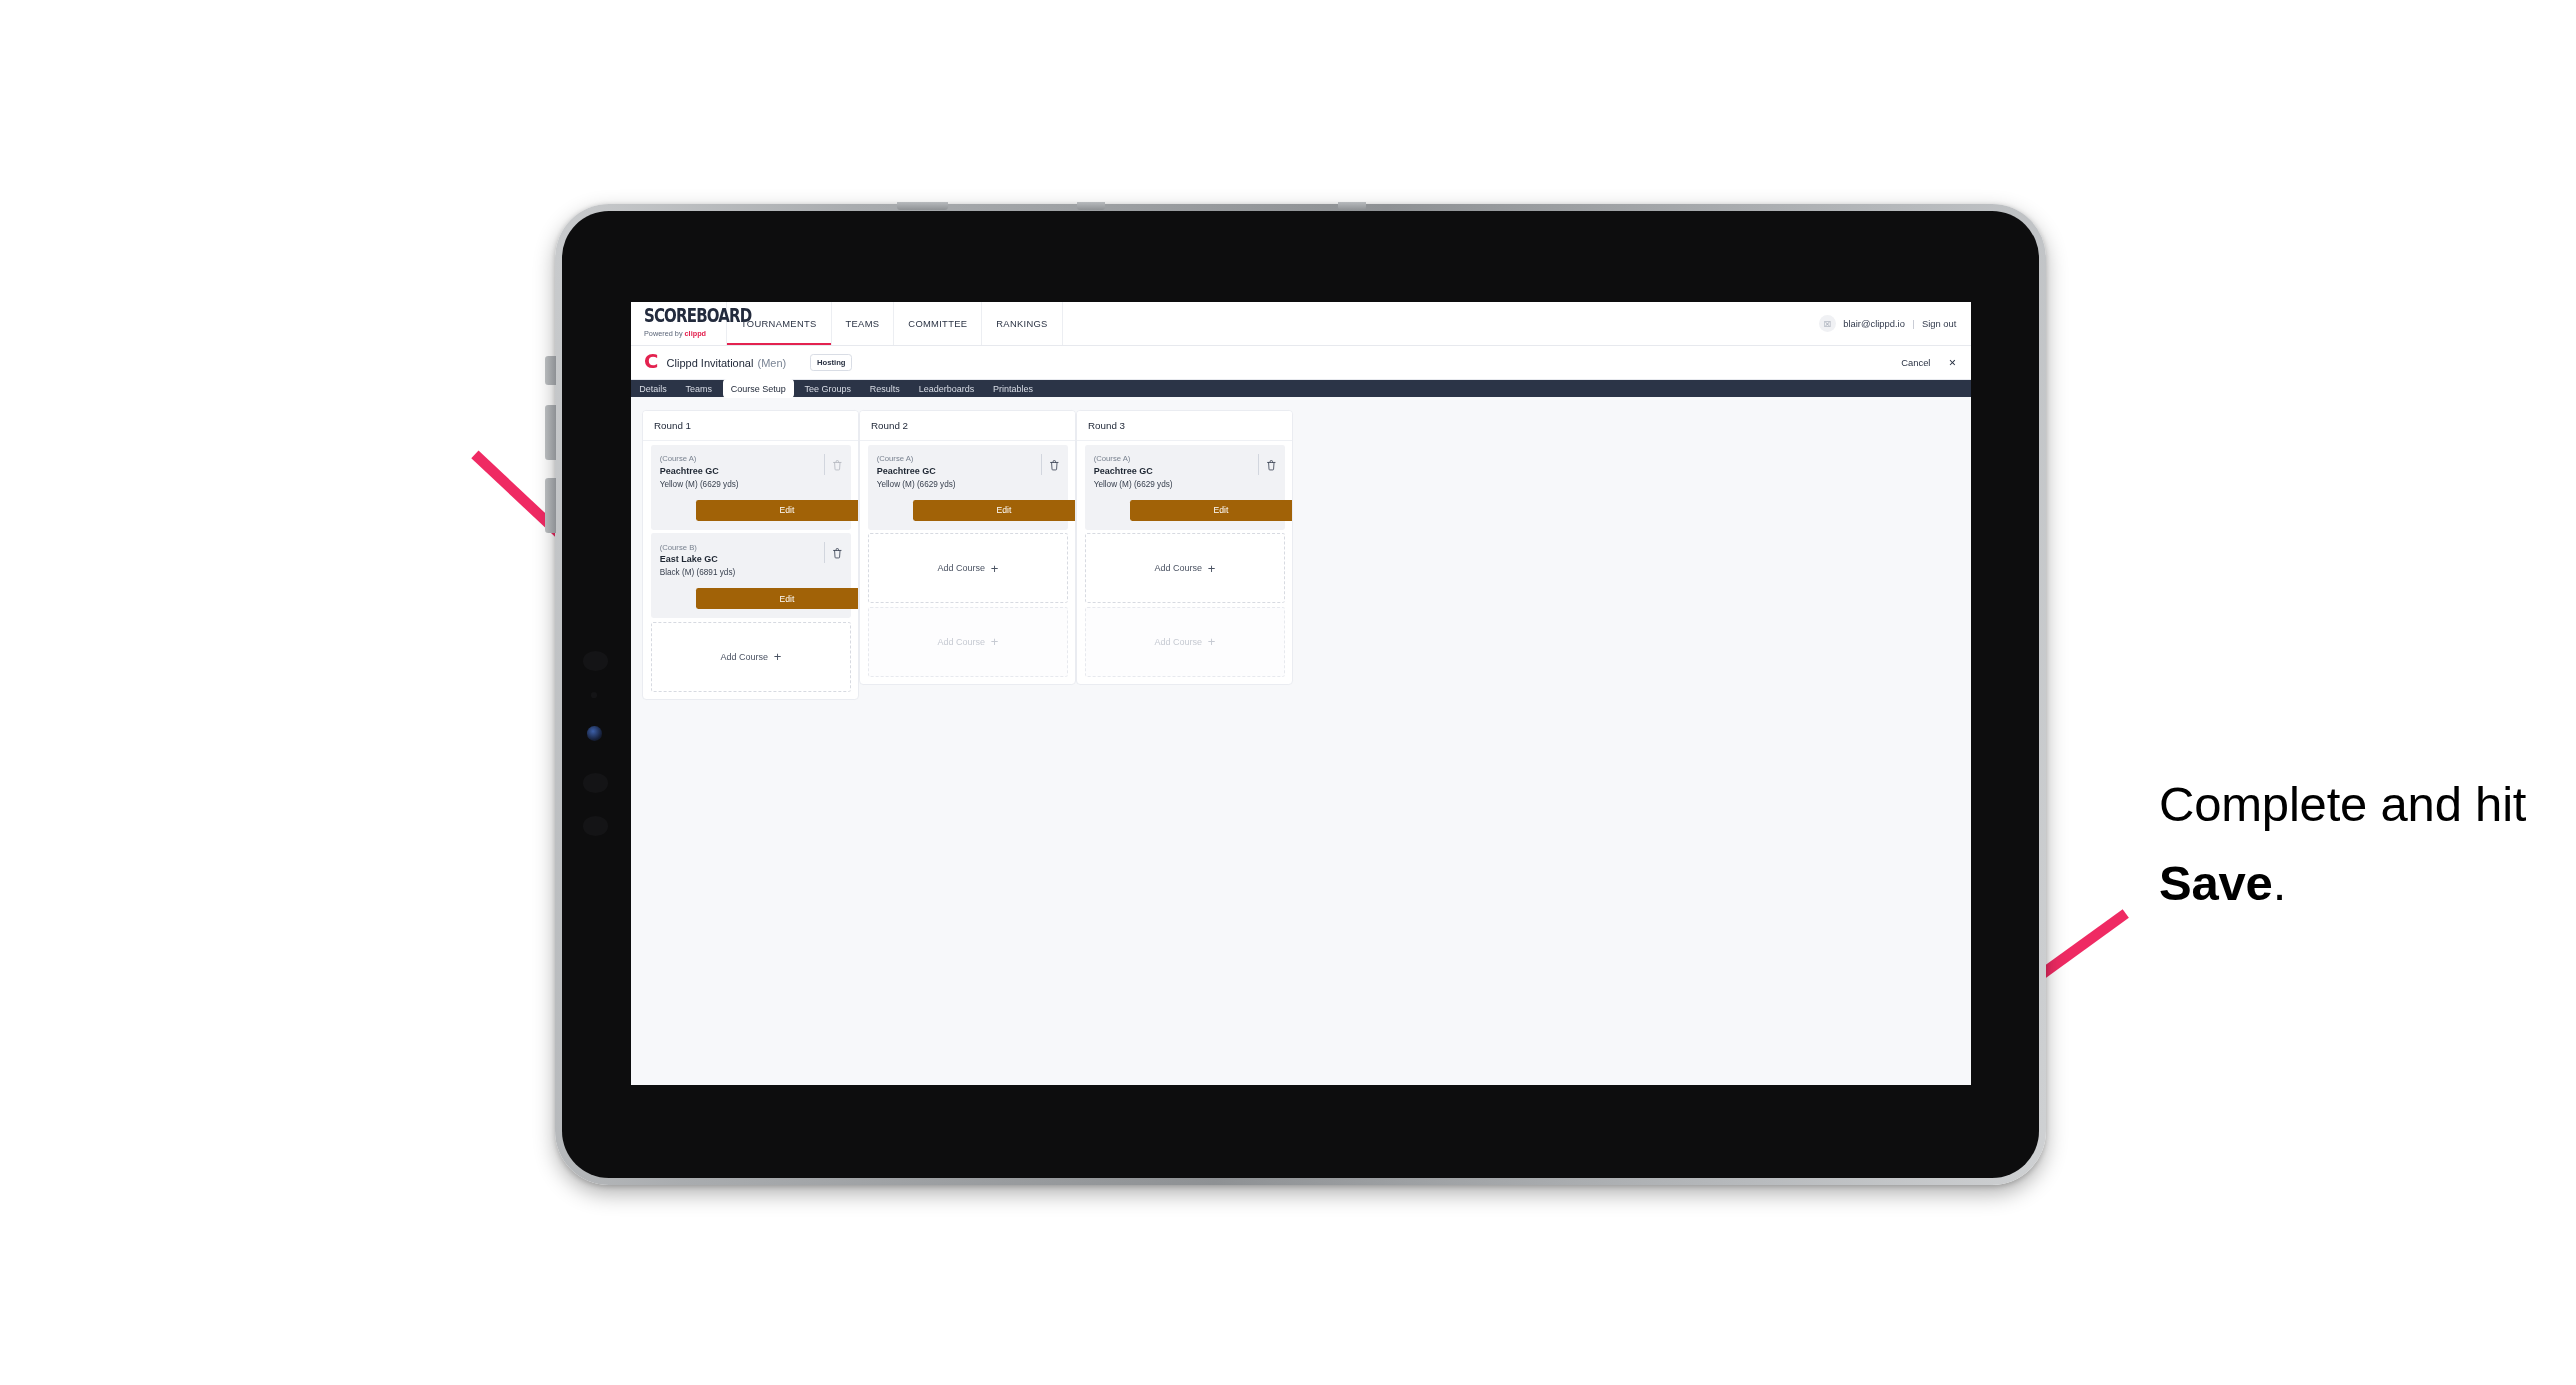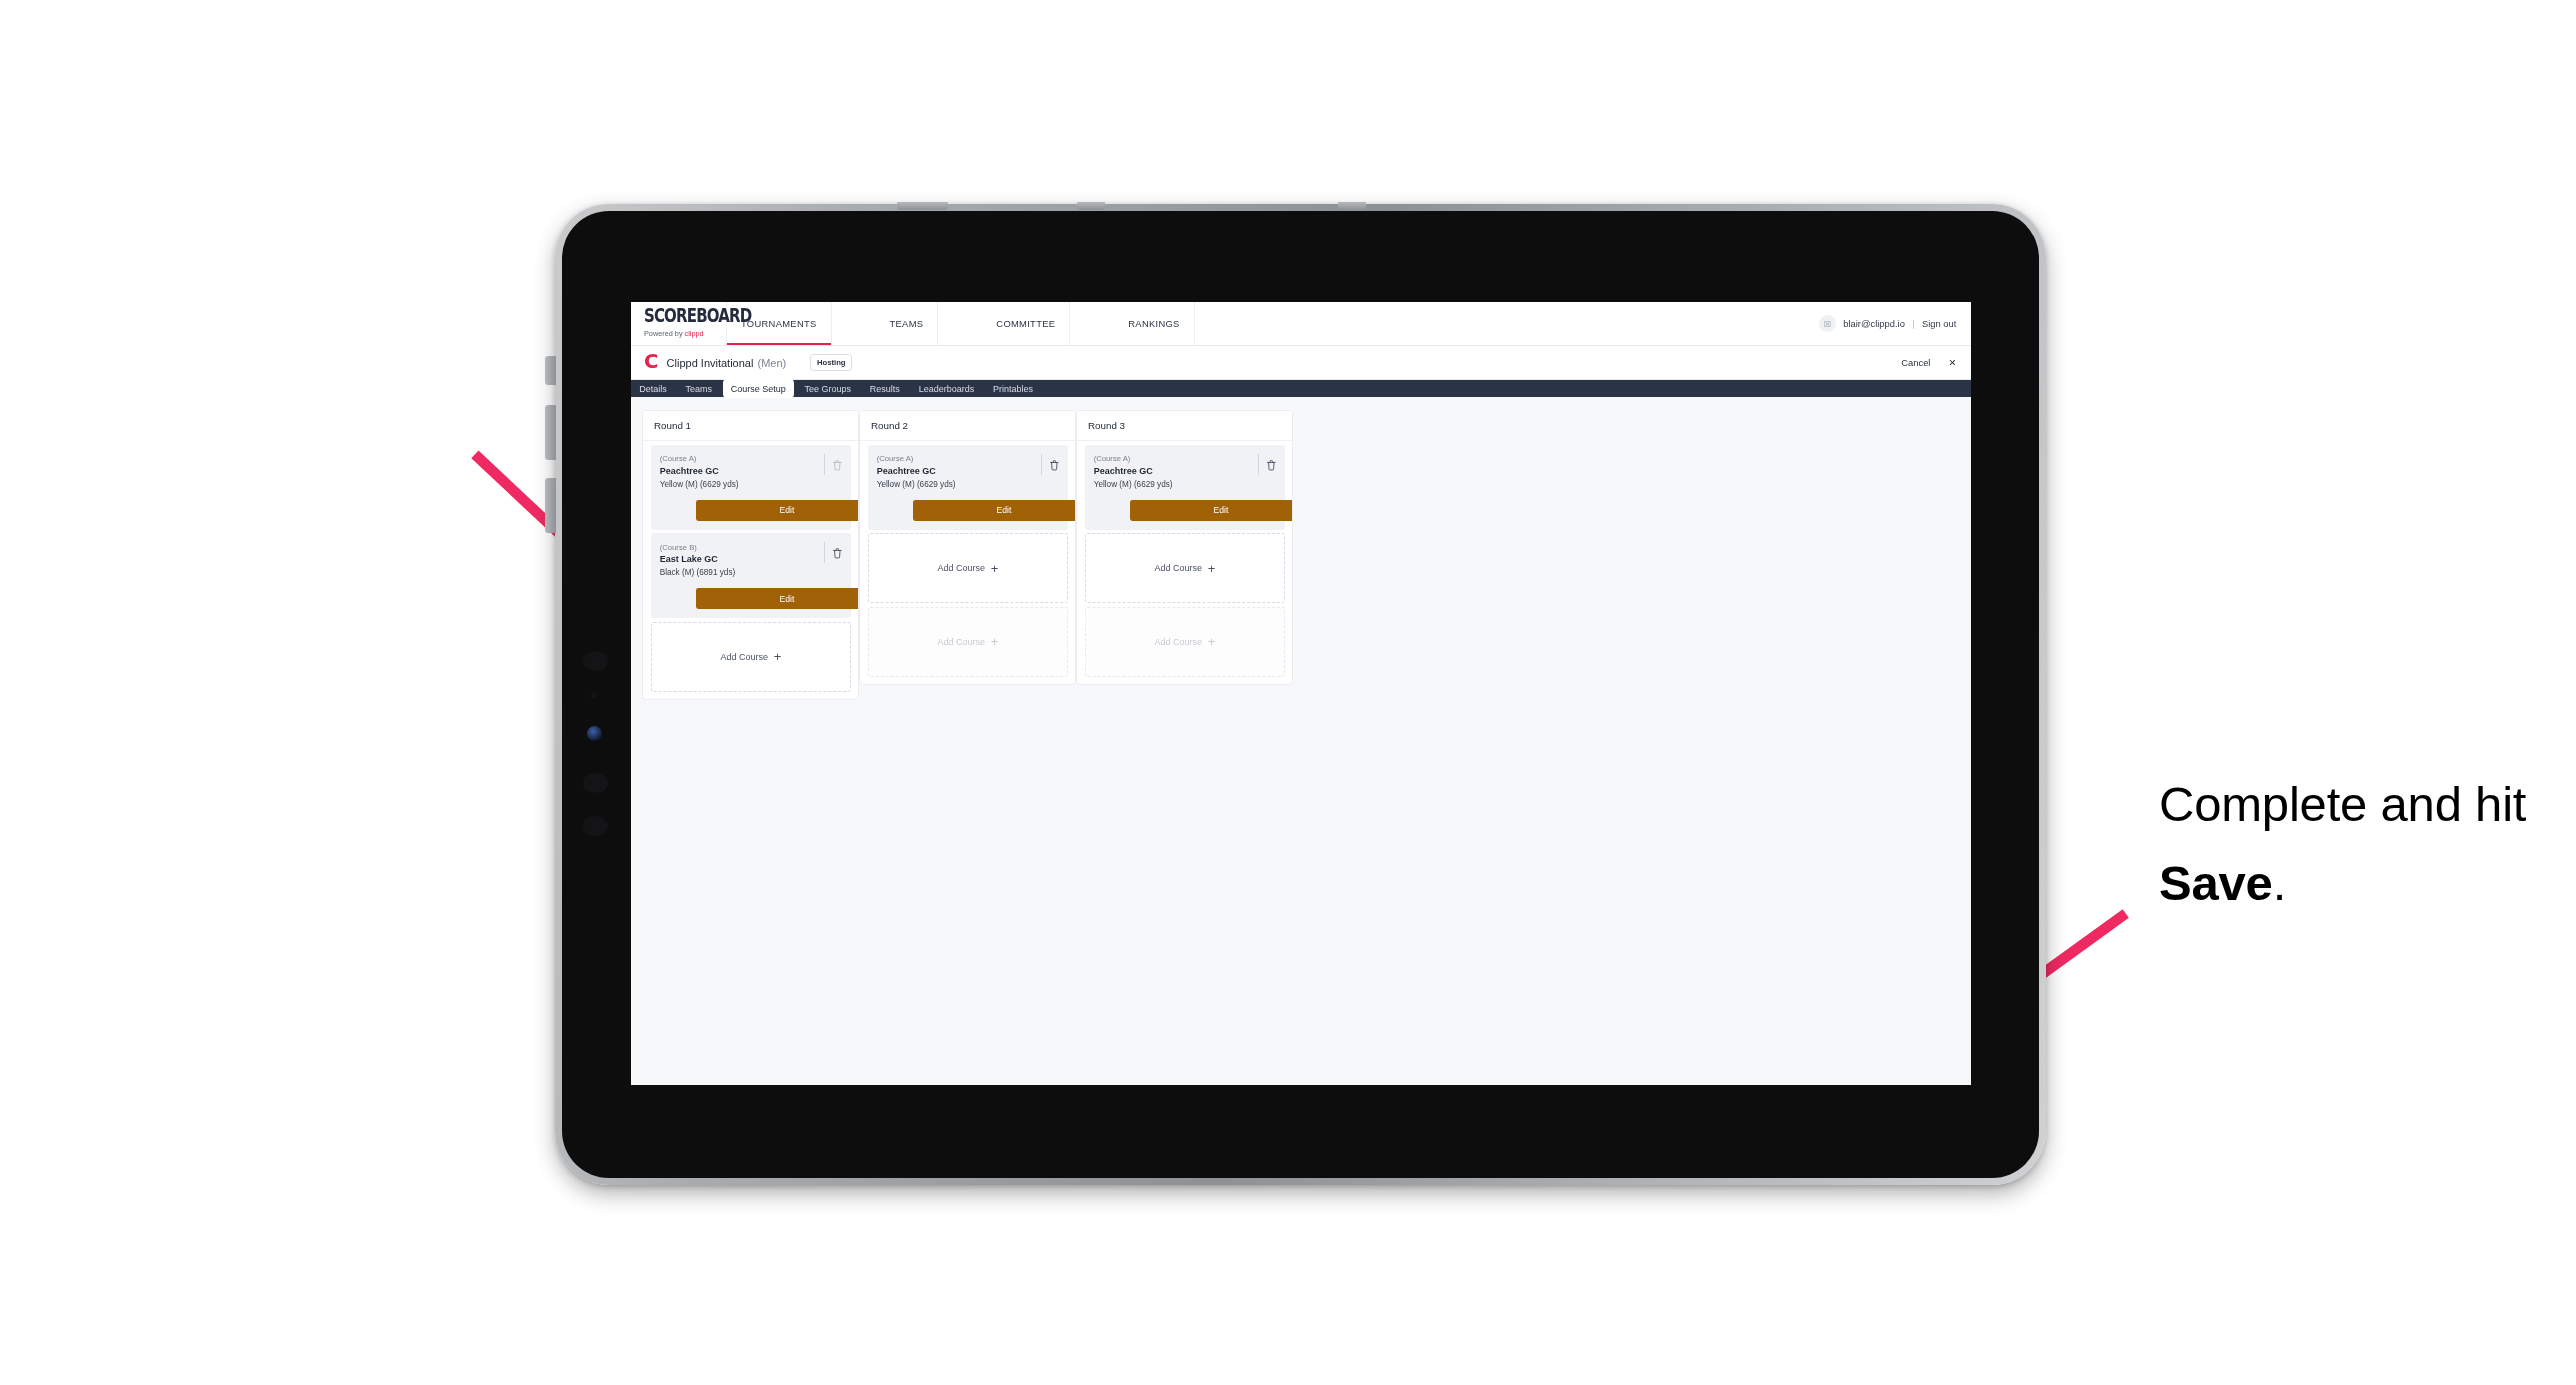--- a/index.html
+++ b/index.html
@@ -109,23 +109,23 @@
     letter-spacing: -0.9px;
     color: #232b3d;
     line-height: 1;
     transform: scaleY(1.22) scaleX(0.97);
     transform-origin: left center;
   }
   .brand-sub {
     font-size: 7.3px; color: #5a6477; margin-top: 5.7px; line-height: 1;
     white-space: nowrap;
   }
-  .brand-sub .clippd { color: #e3224f; font-weight: 400; }
-
-  .navlinks { display: flex; align-items: stretch; gap: 44px; }
+  .brand-sub .clippd { color: #e3224f; font-weight: 700; }
+
+  .navlinks { display: flex; align-items: stretch; }
   .navlink {
     display: flex; align-items: center;
     padding: 0 14px;
     font-size: 9.4px;
     letter-spacing: 0.3px;
     color: #2b3344;
     border-right: 0.8px solid #eceef2;
     position: relative;
     cursor: pointer;
     white-space: nowrap;

